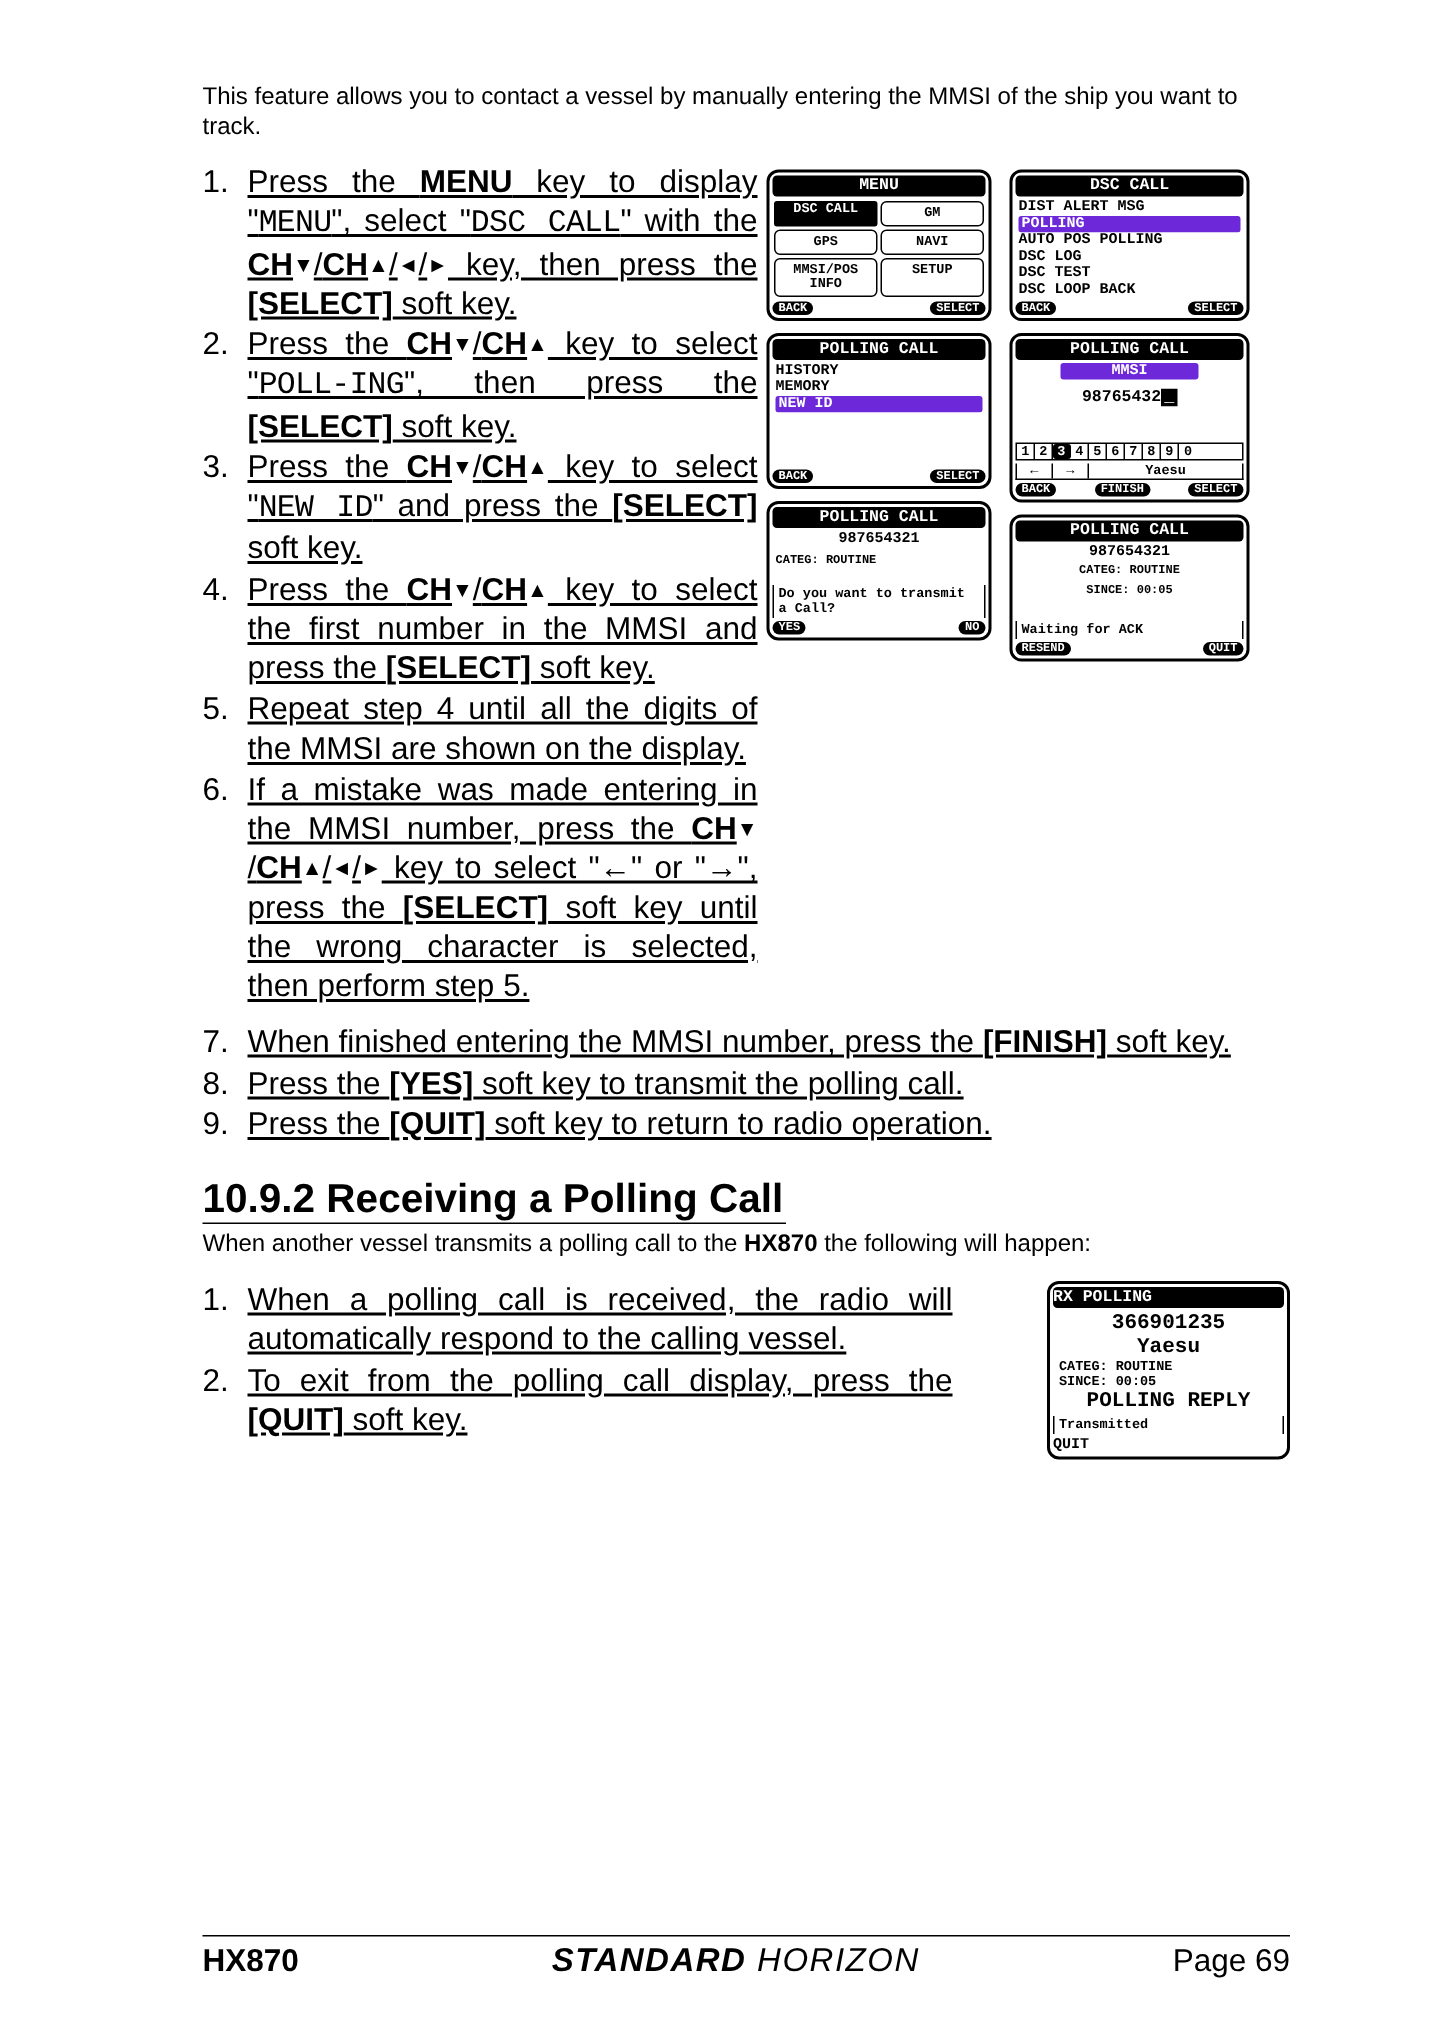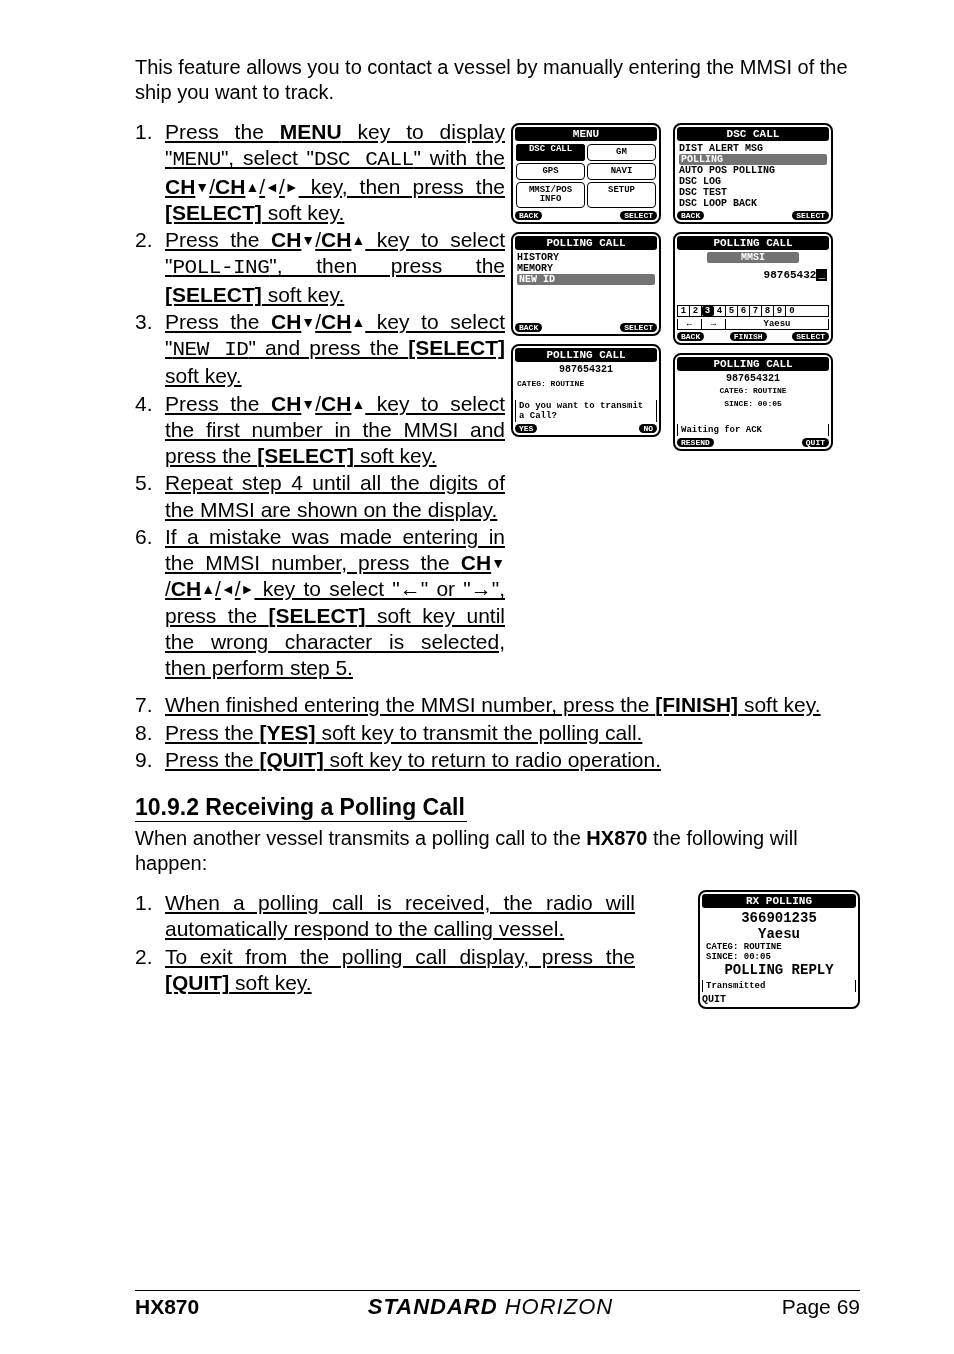--- a/index.html
+++ b/index.html
@@ -16,21 +16,21 @@
 
   .subheading {
     font-style: italic;
     font-size: 21px;
     border-bottom: 1px solid #000;
     padding-bottom: 2px;
     margin-bottom: 4px;
   }
 
   .intro {
-    font-size: 20px;
+    font-size: 16px;
     line-height: 1.25;
     margin-bottom: 14px;
   }
 
   .content-row {
     display: flex;
     gap: 6px;
     align-items: flex-start;
   }
 
@@ -45,21 +45,21 @@
 
   .ol li { display: flex; margin-bottom: 1px; }
   .ol li .num { width: 30px; flex: 0 0 30px; }
   .ol li .txt { flex: 1; text-decoration: underline; }
   .ol b { font-weight: bold; }
   .mono { font-family: "Courier New", monospace; letter-spacing: -0.5px; }
 
   .arrow { display: inline-block; font-size: 14px; position: relative; top: -2px; }
 
   .sec-heading {
-    font-size: 23px;
+    font-size: 27px;
     font-weight: bold;
     border-bottom: 1.5px solid #000;
     margin-top: 20px;
     margin-bottom: 4px;
     display: inline-block;
     padding-right: 2px;
   }
 
   .diagrams {
     display: flex;
@@ -82,21 +82,21 @@
   .panel .title {
     background: #000;
     color: #fff;
     text-align: center;
     font-size: 11px;
     padding: 1px 0;
     border-radius: 3px;
     margin-bottom: 2px;
   }
   .panel .line { padding: 0 2px; white-space: nowrap; overflow: hidden; }
-  .panel .sel { background: #737373; color: #fff; border-radius: 2px; padding: 0 2px; display: inline-block; }
+  .panel .sel { background: #6d28d9; color: #fff; border-radius: 2px; padding: 0 2px; display: inline-block; }
   .panel .softrow { display: flex; justify-content: space-between; margin-top: 2px; gap: 2px; }
   .panel .soft { background: #000; color: #fff; border-radius: 6px; font-size: 8px; padding: 0 4px; text-align: center; }
 
   .menu-grid { display: grid; grid-template-columns: 1fr 1fr; gap: 2px; padding: 1px; }
   .menu-cell { border: 1.5px solid #000; border-radius: 4px; text-align: center; font-size: 9px; padding: 3px 0; line-height: 1; }
   .menu-cell.sel { background: #000; color: #fff; }
 
   .numpad { display: flex; border: 1px solid #000; margin: 2px 0; }
   .numpad span { border-right: 1px solid #000; width: 12px; text-align: center; font-size: 9px; }
   .numpad span:last-child { border-right: none; }
@@ -113,21 +113,21 @@
     border-top: 1.5px solid #000;
     padding-top: 3px;
     font-size: 21px;
   }
   .footer .model { font-weight: bold; }
   .footer .brand { font-family: Impact, Arial Black, sans-serif; font-style: italic; letter-spacing: 1px; font-size: 22px; }
   .footer .brand .bold { font-weight: 900; }
 
   .bracket-box { border: 1px solid #000; border-top: none; border-bottom: none; padding: 1px 3px; margin: 2px 0; font-size: 9px; }
   .rxpanel { border: 2px solid #000; border-radius: 8px; width: 162px; font-family: "Courier New", monospace; font-size: 10px; font-weight: bold; padding: 2px; }
-  .rxpanel .title { background:#000;color:#fff;text-align:center;border-radius:3px;padding:1px 0;font-size:11px;margin-bottom:2px;}
+  .rxpanel .title { background:#000;color:#fff;text-align:left;border-radius:3px;padding:1px 0;font-size:11px;margin-bottom:2px;}
   .rxpanel .line { text-align:center; font-size:14px; padding:0 2px; }
   .rxpanel .lline { text-align:left; font-size:9px; padding:0 4px; }
 </style>
 </head>
 <body>
 
 <div class="page">
   <div class="intro">This feature allows you to contact a vessel by manually entering the MMSI of the ship you want to track.</div>
 
   <div class="content-row">
@@ -224,21 +224,21 @@
           <div class="softrow">
             <span class="soft">BACK</span>
             <span class="soft">SELECT</span>
           </div>
         </div>
 
         <div class="panel">
           <div class="title">POLLING CALL</div>
           <div class="sel" style="display:block;text-align:center;margin:0 30px">MMSI</div>
           <div style="height:6px"></div>
-          <div class="line" style="text-align:right;font-size:11px"><span>98765432</span><span style="background:#000;color:#fff;padding:0 2px">_</span></div>
+          <div class="line" style="text-align:center;font-size:11px"><span>98765432</span><span style="background:#000;color:#fff;padding:0 2px">_</span></div>
           <div style="height:22px"></div>
           <div class="numpad" id="numpad">
               <span>1</span>
               <span>2</span>
               <span class="sel">3</span>
               <span>4</span>
               <span>5</span>
               <span>6</span>
               <span>7</span>
               <span>8</span>

